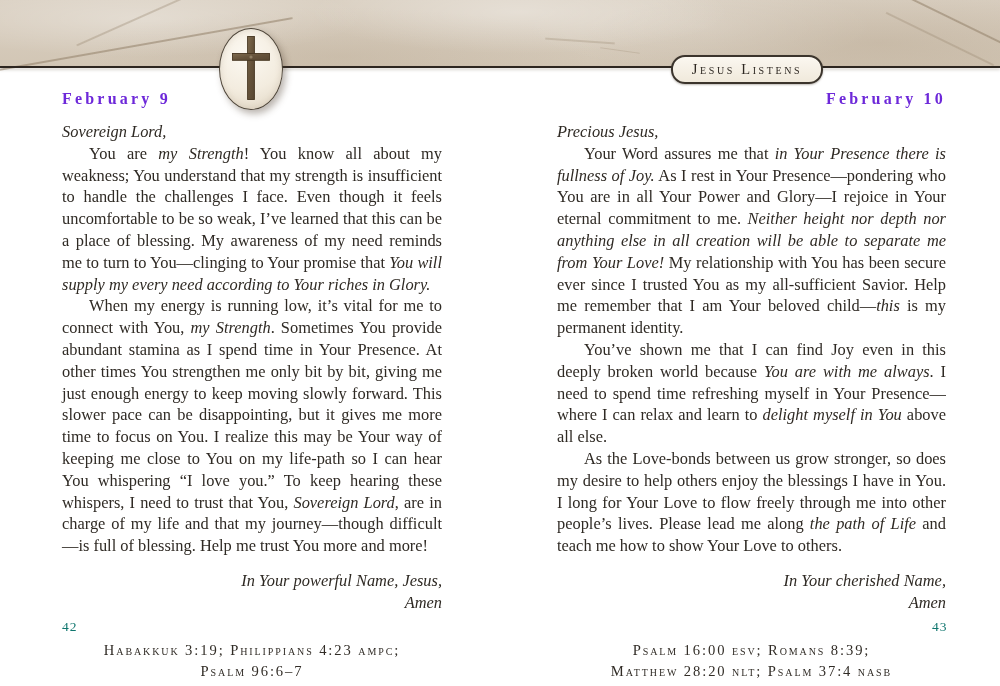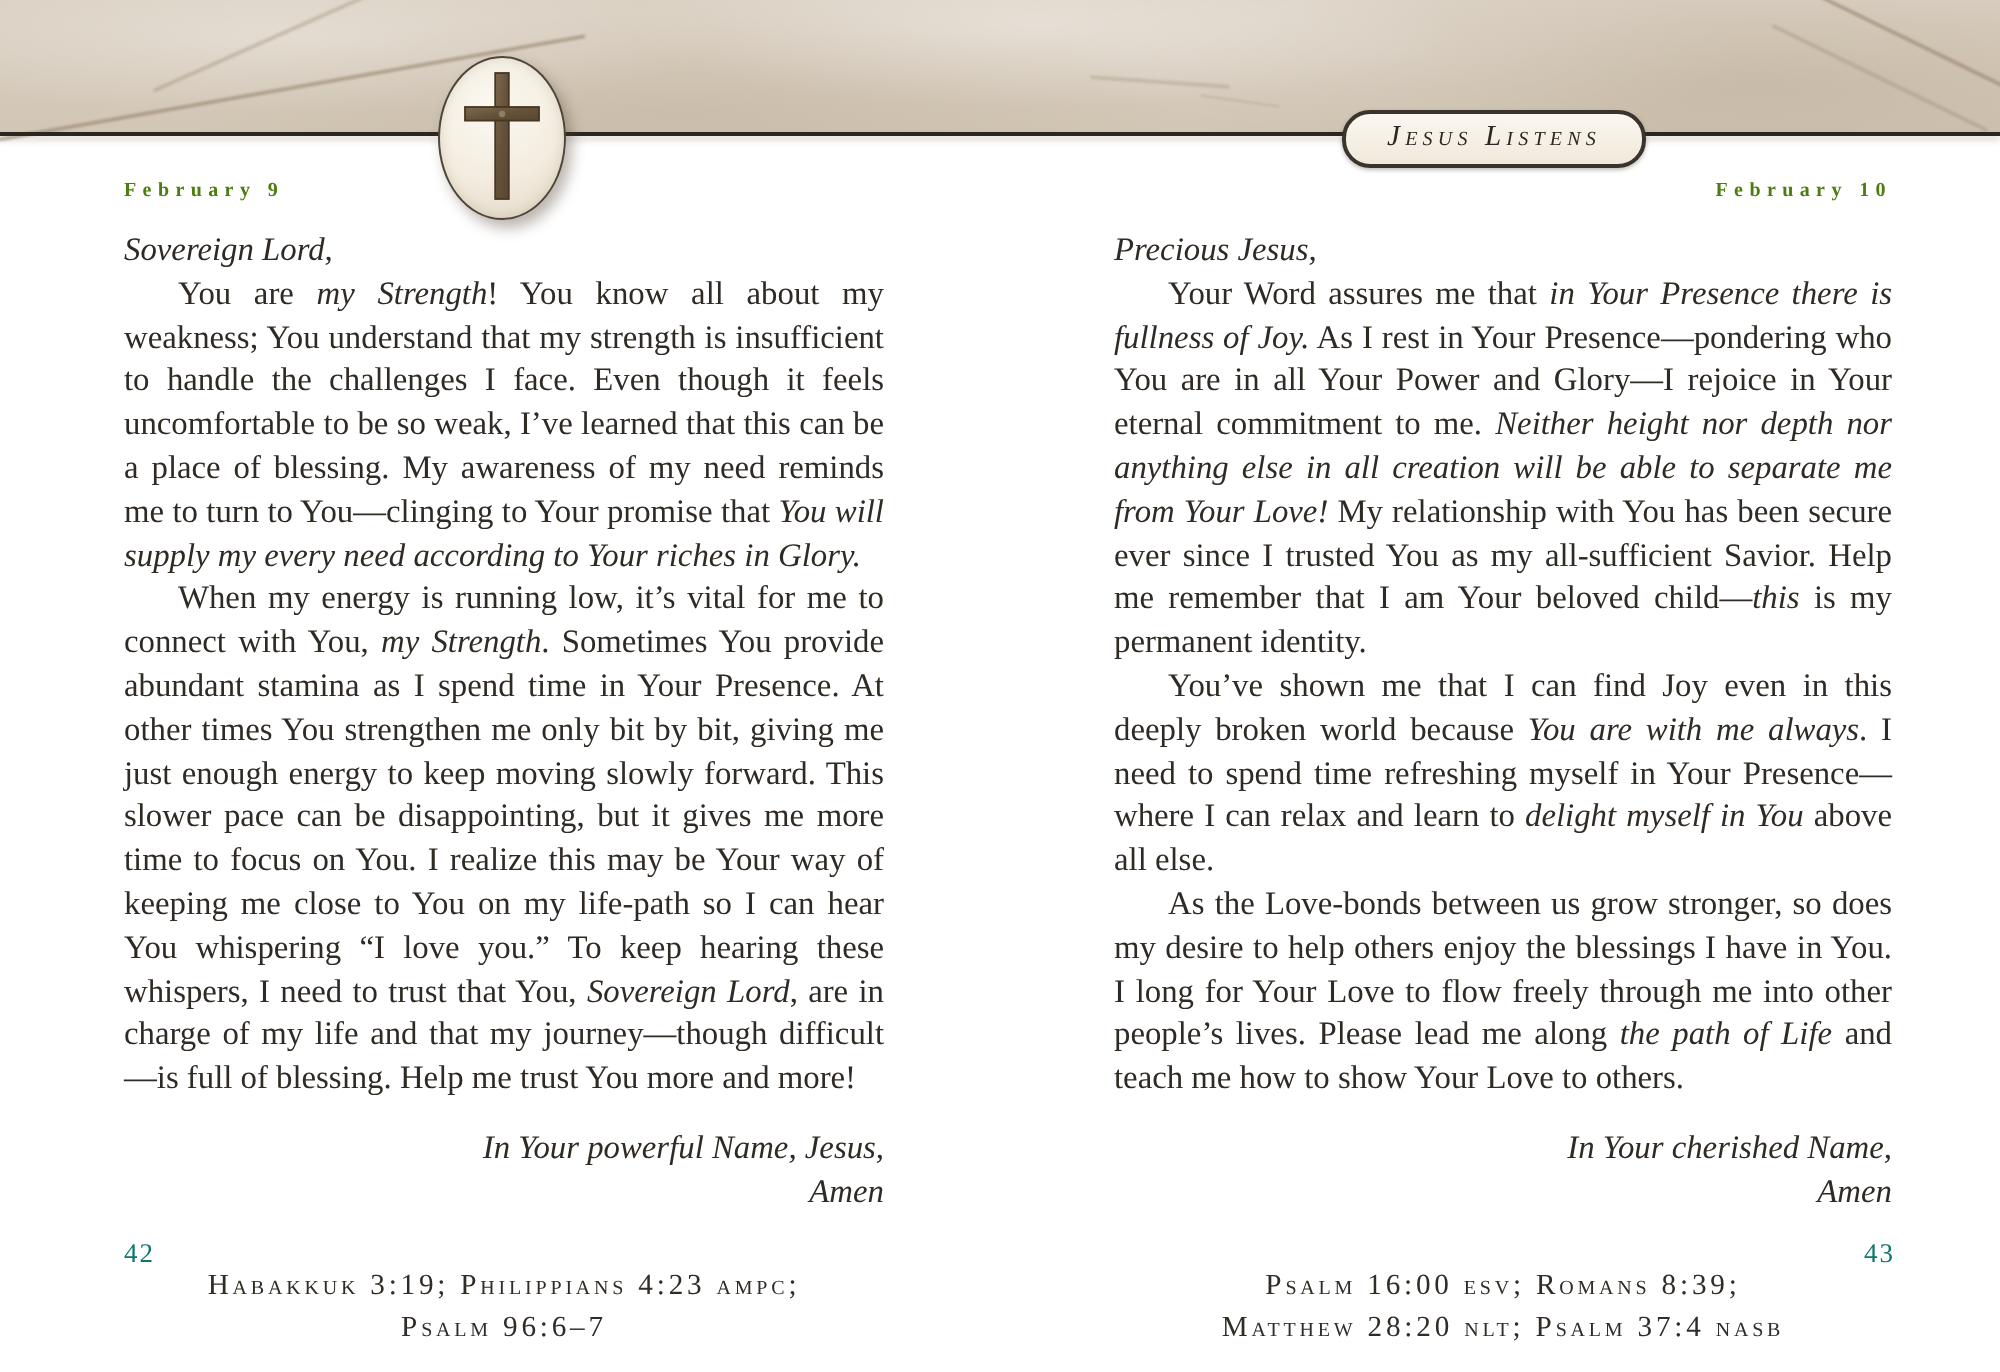--- a/index.html
+++ b/index.html
@@ -48,36 +48,35 @@
 
   
   .banner {
     position:absolute; left:671px; top:55px; width:148px; height:25px;
     border-radius:14px;
     background:linear-gradient(#fbf7f0,#f0e9db);
     border:2px solid #3b342c;
     box-shadow:0 1px 2px rgba(70,58,44,.35);
     display:flex; align-items:center; justify-content:center;
     z-index:3;
-    font-style:italic;
   }
   .banner .label {
     font-variant:small-caps;
     font-size:14.5px; letter-spacing:2.6px; color:#2e2822;
     transform:translateY(-0.5px);
     white-space:nowrap;
   }
 
   
   .page { position:absolute; top:90px; }
   .page.left  { left:62px;  width:380px; }
   .page.right { left:557px; width:389px; }
 
   .date-head {
-    font-size:10px; letter-spacing:3.2px; color:#4d7c0f;
+    font-size:16px; letter-spacing:3.2px; color:#6d28d9;
     margin:0 0 13px 0;
   }
   .page.right .date-head { text-align:right; }
 
   .salutation {
     font-style:italic; font-size:16.4px; line-height:21.8px; margin:0;
   }
   .body-para {
     margin:0; font-size:16.4px; line-height:21.8px;
     text-align:justify; text-indent:27px;

